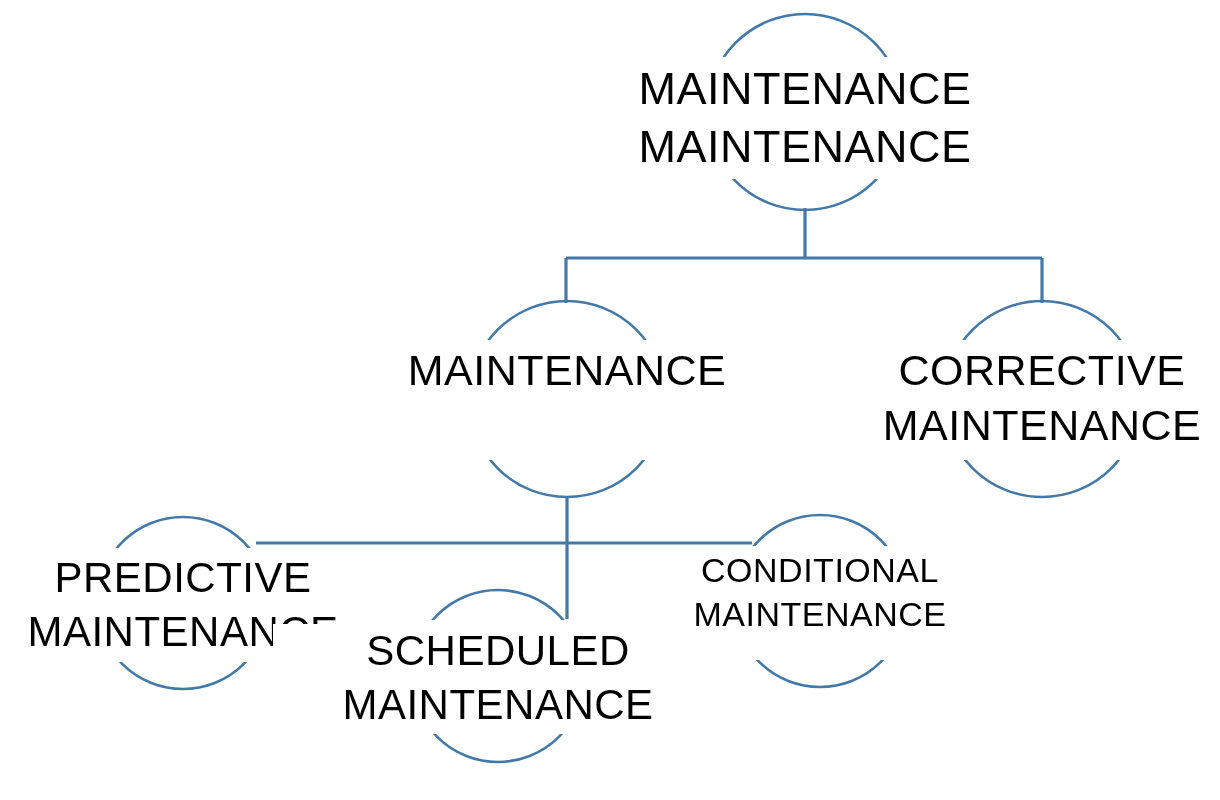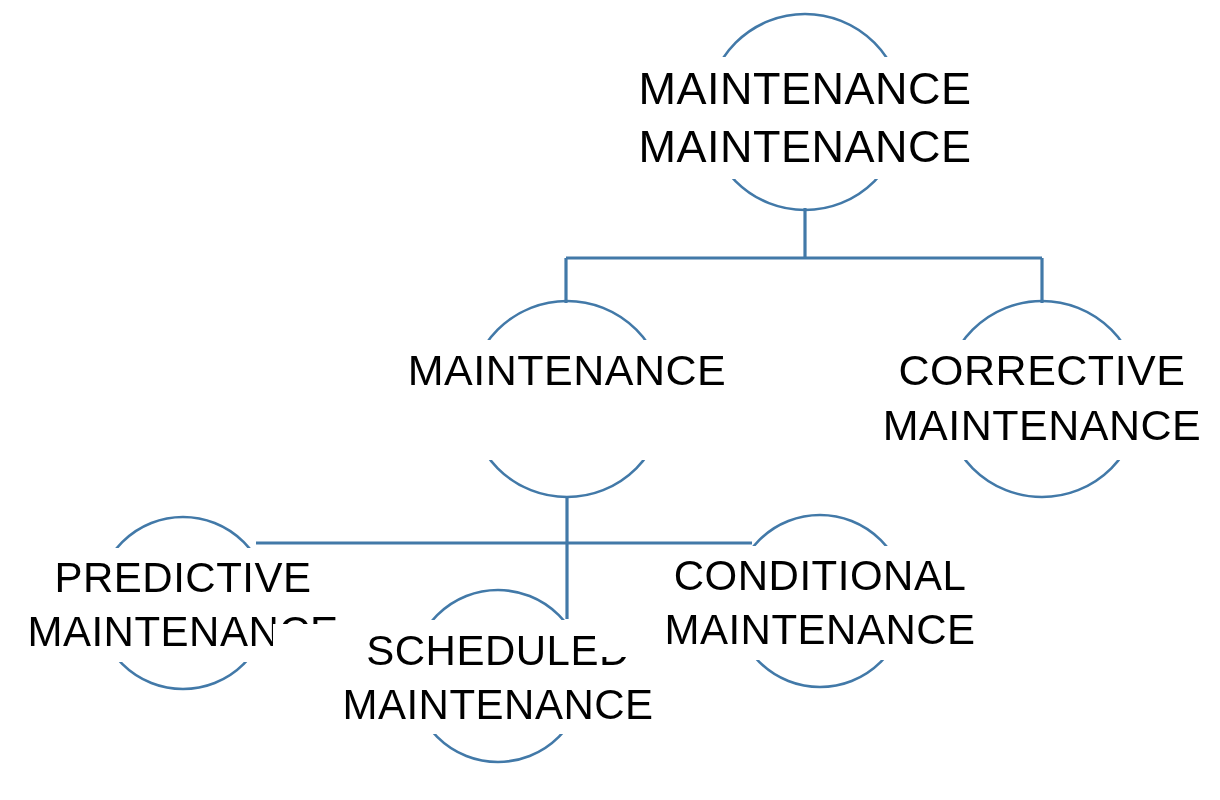--- a/index.html
+++ b/index.html
@@ -98,18 +98,18 @@
   <div class="node-label" style="left:-42px; top:551px; width:450px; font-size:42px;">
     <span class="line">PREDICTIVE</span>
     <span class="line">MAINTENANCE</span>
   </div>
 
   <div class="node-label" style="left:273px; top:624px; width:450px; font-size:42px;">
     <span class="line">SCHEDULED</span>
     <span class="line">MAINTENANCE</span>
   </div>
 
-  <div class="node-label" style="left:595px; top:549px; width:450px; font-size:42px;">
+  <div class="node-label" style="left:595px; top:549px; width:450px; font-size:34px;">
     <span class="line">CONDITIONAL</span>
     <span class="line">MAINTENANCE</span>
   </div>
 
 </div>
 
 </body></html>

